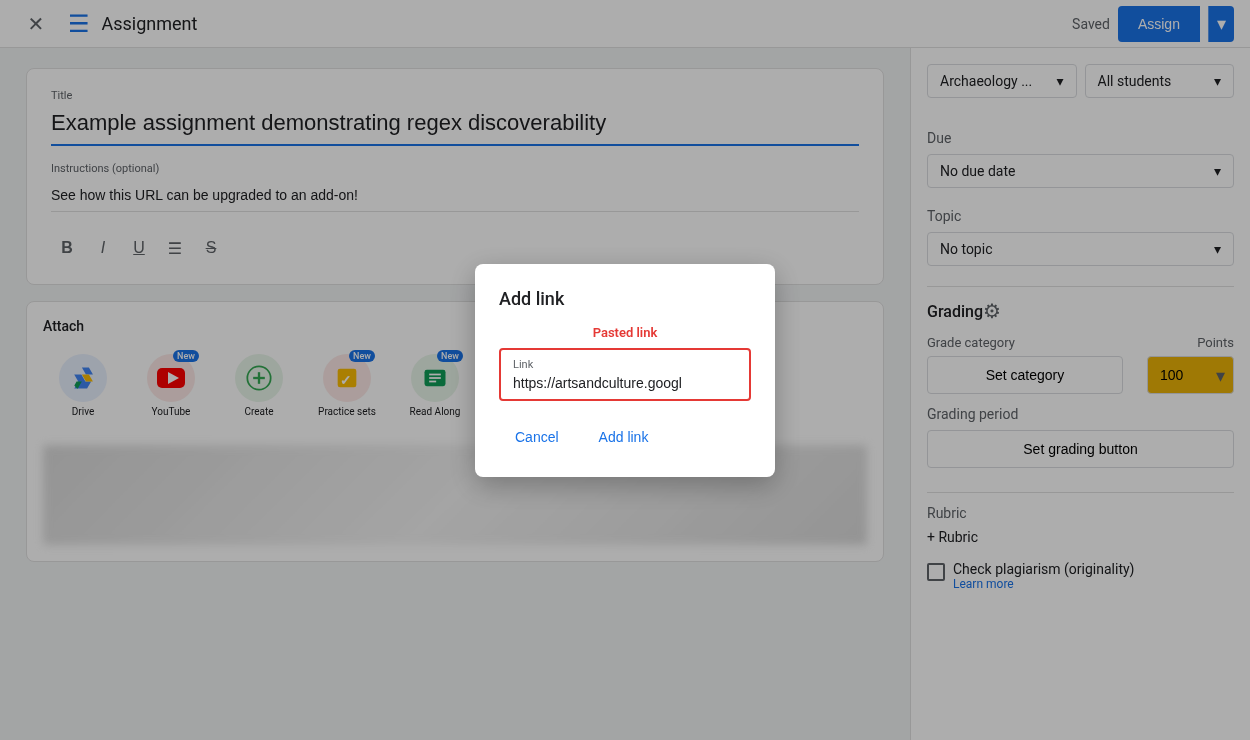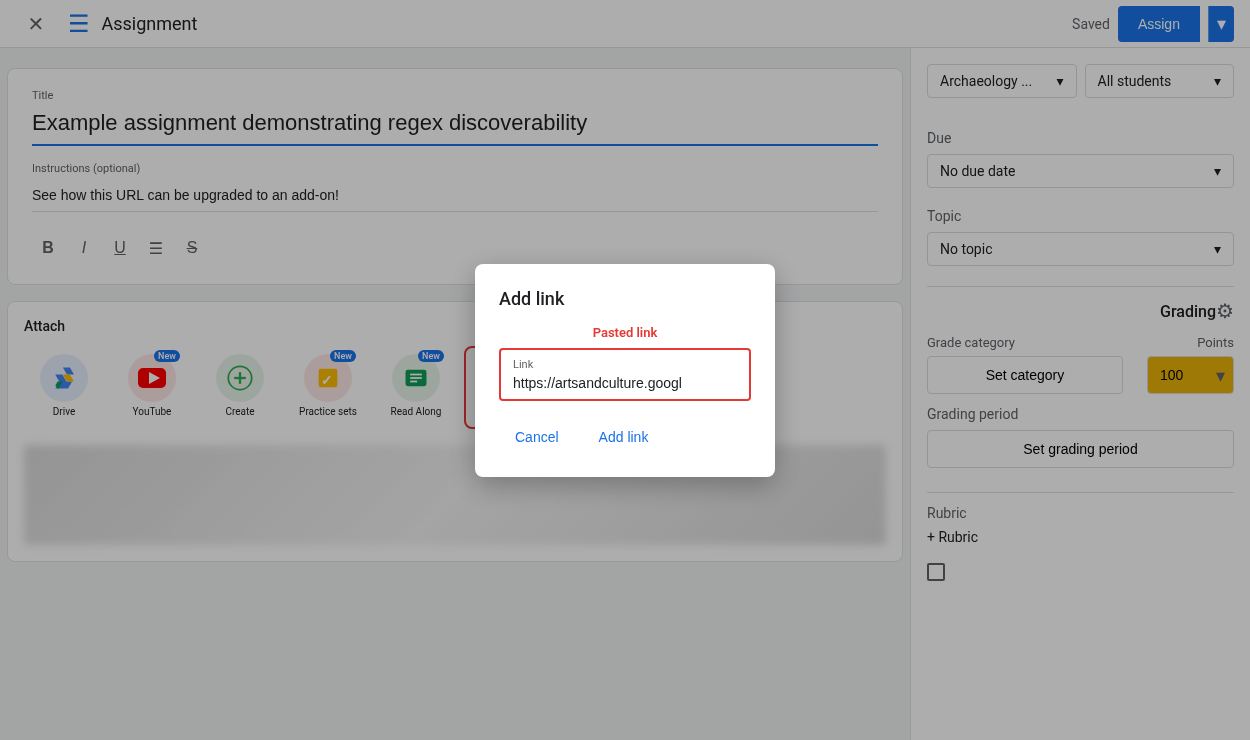--- a/index.html
+++ b/index.html
@@ -11,21 +11,21 @@
     .topbar-right { display: flex; align-items: center; gap: 8px; }
     .close-btn { width: 40px; height: 40px; display: flex; align-items: center; justify-content: center; border-radius: 50%; cursor: pointer; color: #5f6368; font-size: 20px; border: none; background: none; }
     .doc-icon { font-size: 24px; color: #1a73e8; }
     .page-title { font-size: 18px; font-weight: 400; color: #202124; }
     .saved-text { font-size: 14px; color: #5f6368; }
     .assign-btn { background: #1a73e8; color: #fff; border: none; padding: 8px 20px; border-radius: 4px 0 0 4px; font-size: 14px; font-weight: 500; cursor: pointer; height: 36px; }
     .assign-dropdown { background: #1a73e8; color: #fff; border: none; border-left: 1px solid rgba(255,255,255,0.3); padding: 0 8px; border-radius: 0 4px 4px 0; cursor: pointer; height: 36px; font-size: 18px; }
 
     
     .main-layout { display: flex; height: calc(740px - 48px); }
-    .content-area { flex: 1; padding: 20px 7px; overflow-y: auto; }
+    .content-area { flex: 1; padding: 20px 26px; overflow-y: auto; }
     .sidebar { width: 340px; background: #fff; border-left: 1px solid #e0e0e0; overflow-y: auto; padding: 16px; }
 
     
     .assignment-card { background: #fff; border-radius: 8px; border: 1px solid #e0e0e0; padding: 20px 24px; margin-bottom: 16px; }
     .field-label { font-size: 11px; color: #5f6368; margin-bottom: 4px; }
     .title-input { font-size: 22px; color: #202124; border: none; border-bottom: 2px solid #1a73e8; width: 100%; padding: 4px 0 8px; outline: none; background: transparent; }
     .instructions-input { font-size: 14px; color: #202124; border: none; width: 100%; padding: 4px 0 8px; outline: none; background: transparent; margin-top: 4px; border-bottom: 1px solid #e0e0e0; }
     .text-toolbar { display: flex; align-items: center; gap: 4px; margin-top: 12px; padding-top: 8px; }
     .toolbar-btn { width: 32px; height: 32px; display: flex; align-items: center; justify-content: center; border-radius: 4px; cursor: pointer; color: #5f6368; font-size: 16px; border: none; background: none; }
 
@@ -39,21 +39,21 @@
     .new-badge { position: absolute; top: -4px; right: -4px; background: #1a73e8; color: #fff; font-size: 9px; padding: 1px 4px; border-radius: 8px; font-weight: 500; }
 
     
     .link-item { border: 2px solid #e53935; border-radius: 8px; }
     .link-label { color: #e53935; font-size: 13px; font-weight: 600; margin-left: 8px; }
 
     
     .sidebar-section-label { font-size: 14px; color: #5f6368; margin-bottom: 8px; }
     .sidebar-dropdown { width: 100%; border: 1px solid #dadce0; border-radius: 4px; padding: 8px 12px; display: flex; align-items: center; justify-content: space-between; cursor: pointer; margin-bottom: 12px; font-size: 14px; background: #fff; }
     .sidebar-section { margin-bottom: 20px; }
-    .sidebar-section-title { font-size: 16px; font-weight: 500; color: #202124; margin-bottom: 12px; display: flex; align-items: center; justify-content: flex-end; }
+    .sidebar-section-title { font-size: 16px; font-weight: 500; color: #202124; margin-bottom: 12px; display: flex; align-items: center; justify-content: flex-start; }
     .grading-row { display: flex; gap: 24px; align-items: stretch; justify-content: space-between; }
     .grade-cat-btn { flex: 1; border: 1px solid #dadce0; border-radius: 4px; padding: 10px 12px; font-size: 14px; cursor: pointer; background: #fff; text-align: center; }
     .points-row { display: flex; align-items: center; border: 1px solid #dadce0; border-radius: 4px; background: #eab308; }
     .points-input { border: none; outline: none; width: 60px; padding: 10px 12px; font-size: 14px; background: transparent; }
     .points-arrow { padding: 0 8px; color: #5f6368; font-size: 18px; }
     .grading-period-btn { width: 100%; border: 1px solid #dadce0; border-radius: 4px; padding: 10px 12px; font-size: 14px; cursor: pointer; background: #fff; text-align: center; margin-bottom: 12px; }
     .rubric-section-title { font-size: 14px; color: #5f6368; margin-bottom: 8px; }
     .add-rubric-btn { display: flex; align-items: center; gap: 6px; cursor: pointer; color: #202124; font-size: 14px; }
     .plagiarism-row { display: flex; align-items: flex-start; gap: 8px; margin-top: 8px; }
     .checkbox { width: 18px; height: 18px; border: 2px solid #5f6368; border-radius: 2px; flex-shrink: 0; margin-top: 2px; }
@@ -247,34 +247,38 @@
       <div class="grading-row">
         <button class="grade-cat-btn">Set category</button>
         <div class="points-row">
           <input class="points-input" value="100" style="">
           <span class="points-arrow">▾</span>
         </div>
       </div>
 
       <div style="margin-top:12px; margin-bottom:6px;">
         <div class="sidebar-section-label">Grading period</div>
-        <button class="grading-period-btn">Set grading period</button>
+        <button class="grading-period-btn">Set grading button</button>
       </div>
 
       <div class="divider"></div>
 
       <div>
         <div class="rubric-section-title" style="font-size:14px; color:#5f6368; margin-bottom:8px;">Rubric</div>
         <div class="add-rubric-btn">
           <span>+ Rubric</span>
         </div>
       </div>
 
       <div class="plagiarism-row" style="margin-top:16px;">
         <div class="checkbox"></div>
+        <div>
+          <span class="plagiarism-text">Check plagiarism (originality)</span>
+          <span class="learn-more">Learn more</span>
+        </div>
       </div>
     </div>
 
   </div>
 </div>
 
 <div class="modal-overlay">
   <div class="modal">
     <div class="modal-title">Add link</div>
     <div class="pasted-link-label">Pasted link</div>

